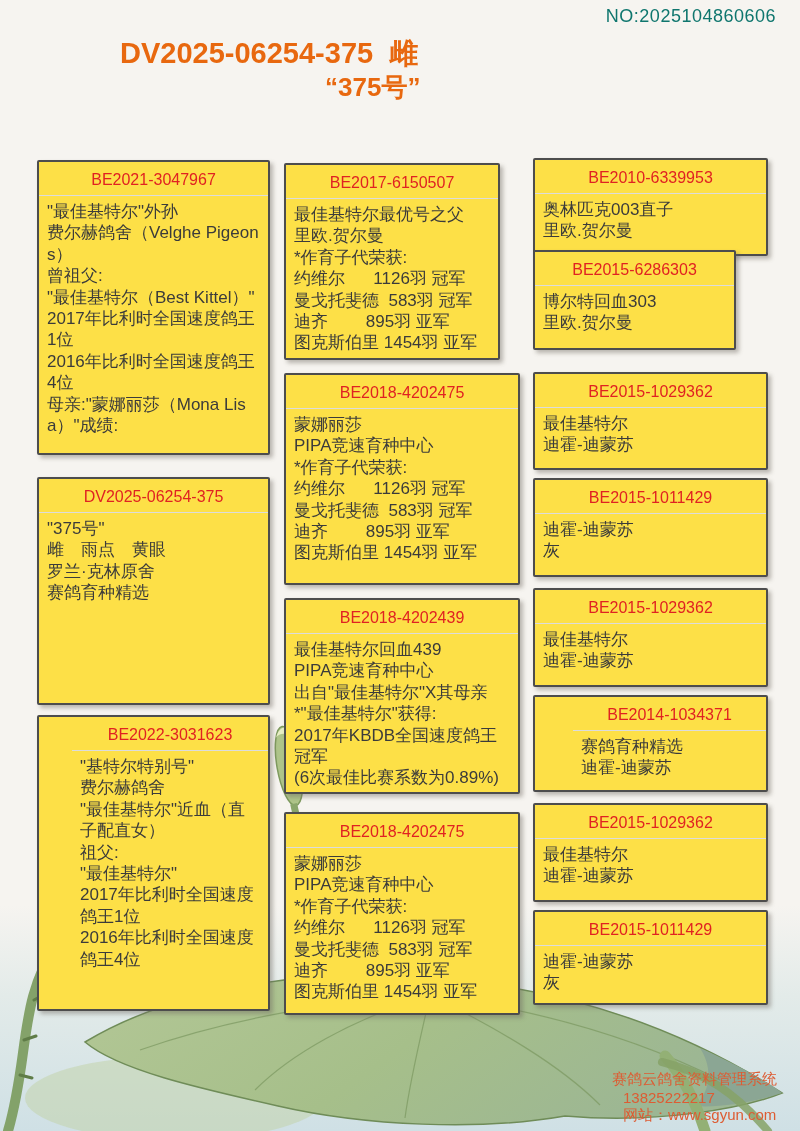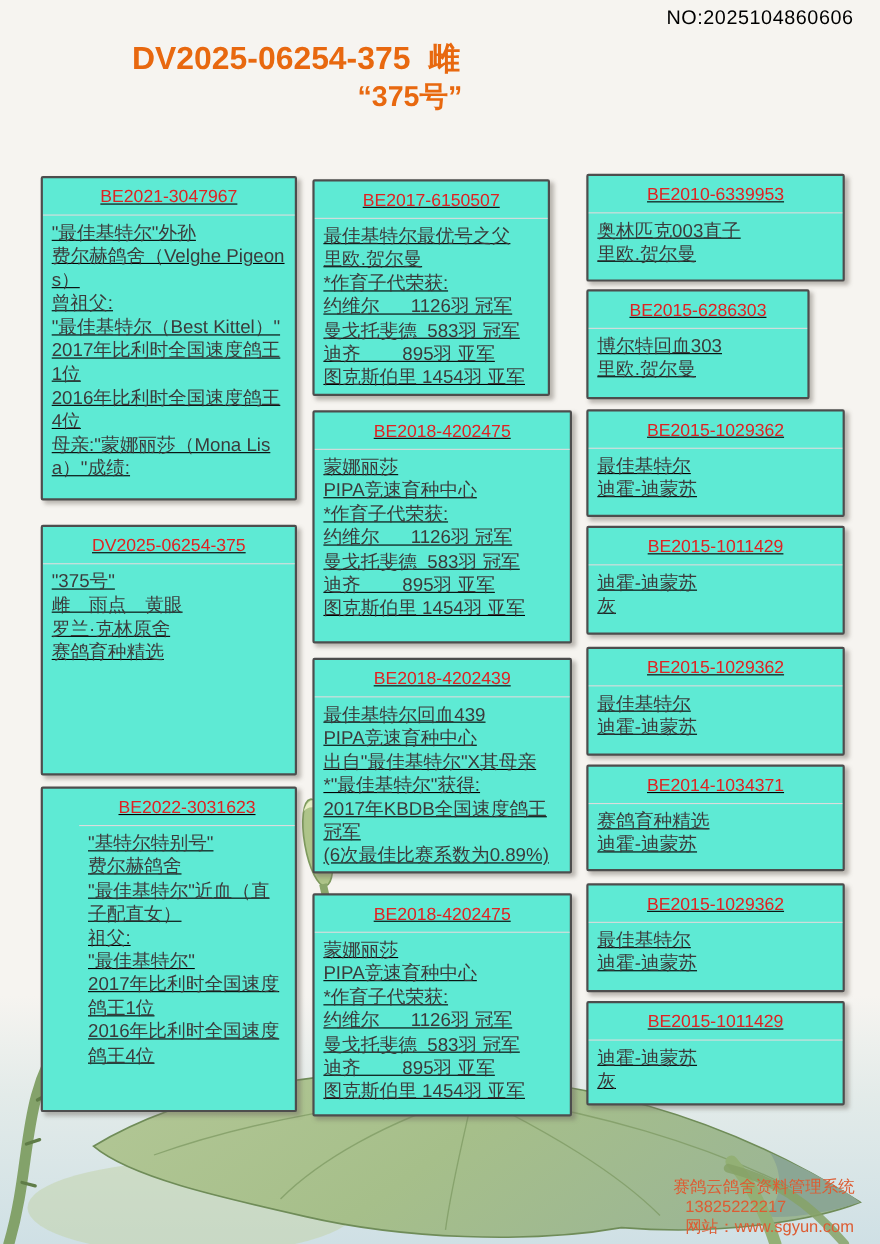--- a/index.html
+++ b/index.html
@@ -4,61 +4,60 @@
 <style>
   html,body{margin:0;padding:0;}
   body{
     width:800px;height:1131px;position:relative;overflow:hidden;
     background:#f6f4f0;
     font-family:"Liberation Sans","DejaVu Sans",sans-serif;
   }
   .bg{position:absolute;left:0;top:0;width:800px;height:1131px;z-index:0;}
   .no-label{
     position:absolute;top:6px;right:24px;z-index:2;
-    font-size:18px;color:#000000;letter-spacing:.5px;white-space:pre;
+    font-size:18px;color:#0f766e;letter-spacing:.5px;white-space:pre;
   }
   .title{
     position:absolute;top:34px;left:120px;width:680px;z-index:2;
     text-align:left;font-size:29px;font-weight:bold;color:#e8680f;white-space:pre;
   }
   .subtitle{
     position:absolute;top:70px;left:325px;z-index:2;
     font-size:26px;font-weight:bold;color:#e8680f;white-space:pre;
   }
   .box{
     position:absolute;z-index:1;box-sizing:border-box;
-    background:#5eead4;border:2px solid #4d4d4d;border-radius:2px;
+    background:#fde047;border:2px solid #4d4d4d;border-radius:2px;
     box-shadow:3px 3px 4px rgba(110,105,95,.45);
     overflow:hidden;
-    text-decoration:underline;
   }
   .box-ring{
     text-align:center;color:#e02222;font-size:16px;font-weight:500;
     padding:9px 4px 6px 4px;border-bottom:1px solid #dcdcdc;white-space:pre;
   }
   .box-body{
     padding:5px 8px;color:#3b3b3b;font-size:17px;line-height:1.26;
     white-space:pre-wrap;word-break:break-all;
   }
   
   .l1{left:37px;top:160px;width:233px;height:295px;}
   .l2{left:37px;top:477px;width:233px;height:228px;}
   .l3{left:37px;top:715px;width:233px;height:296px;padding-left:33px;}
   
   .m1{left:284px;top:163px;width:216px;height:197px;}
   .m2{left:284px;top:373px;width:236px;height:212px;}
   .m3{left:284px;top:598px;width:236px;height:196px;}
   .m4{left:284px;top:812px;width:236px;height:203px;}
   
   .r1{left:533px;top:158px;width:235px;height:98px;}
-  .r2{left:533px;top:263px;width:203px;height:100px;}
+  .r2{left:533px;top:250px;width:203px;height:100px;}
   .r3{left:533px;top:372px;width:235px;height:98px;}
   .r4{left:533px;top:478px;width:235px;height:99px;}
   .r5{left:533px;top:588px;width:235px;height:99px;}
-  .r6{left:533px;top:695px;width:235px;height:97px;}
+  .r6{left:533px;top:695px;width:235px;height:97px;padding-left:38px;}
   .r7{left:533px;top:803px;width:235px;height:99px;}
   .r8{left:533px;top:910px;width:235px;height:95px;}
   .footer{
     position:absolute;right:23px;bottom:6px;z-index:2;
     font-size:15px;color:#dd5c33;font-weight:500;white-space:pre;
   }
   .footer span{margin-left:26px;}
   .footer span:first-child{margin-left:15px;}
 </style>
 </head>

